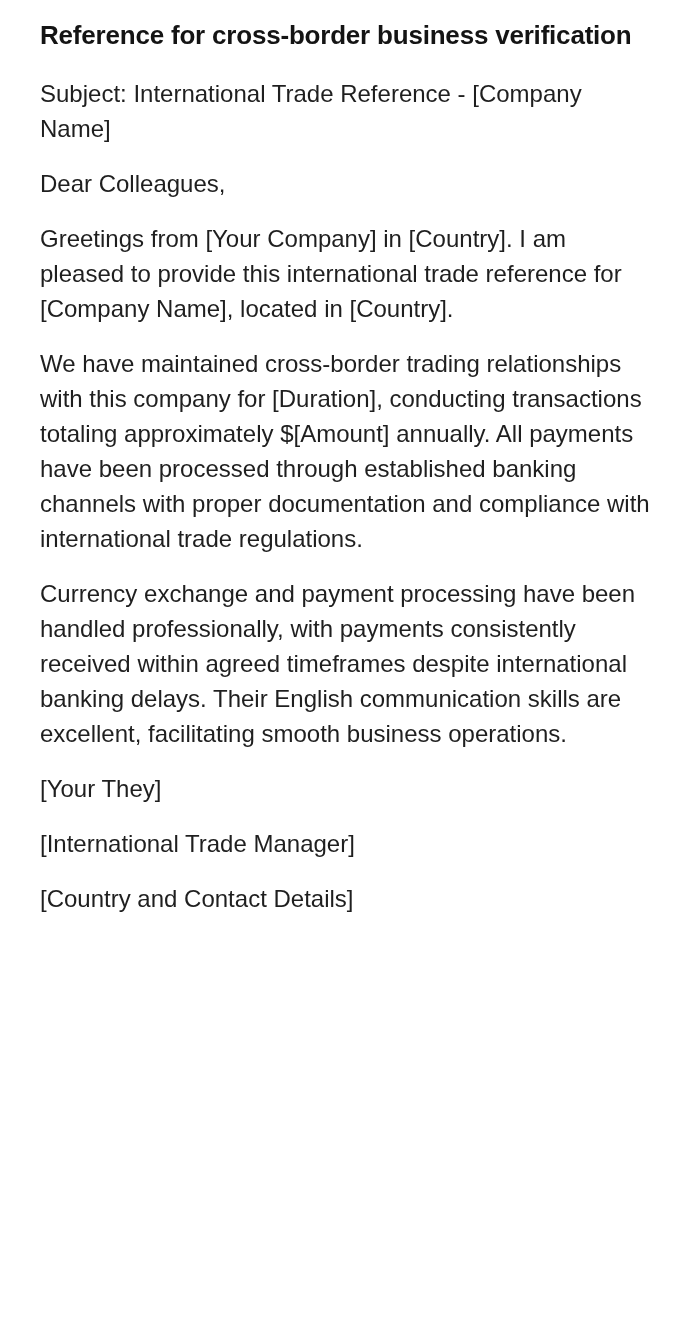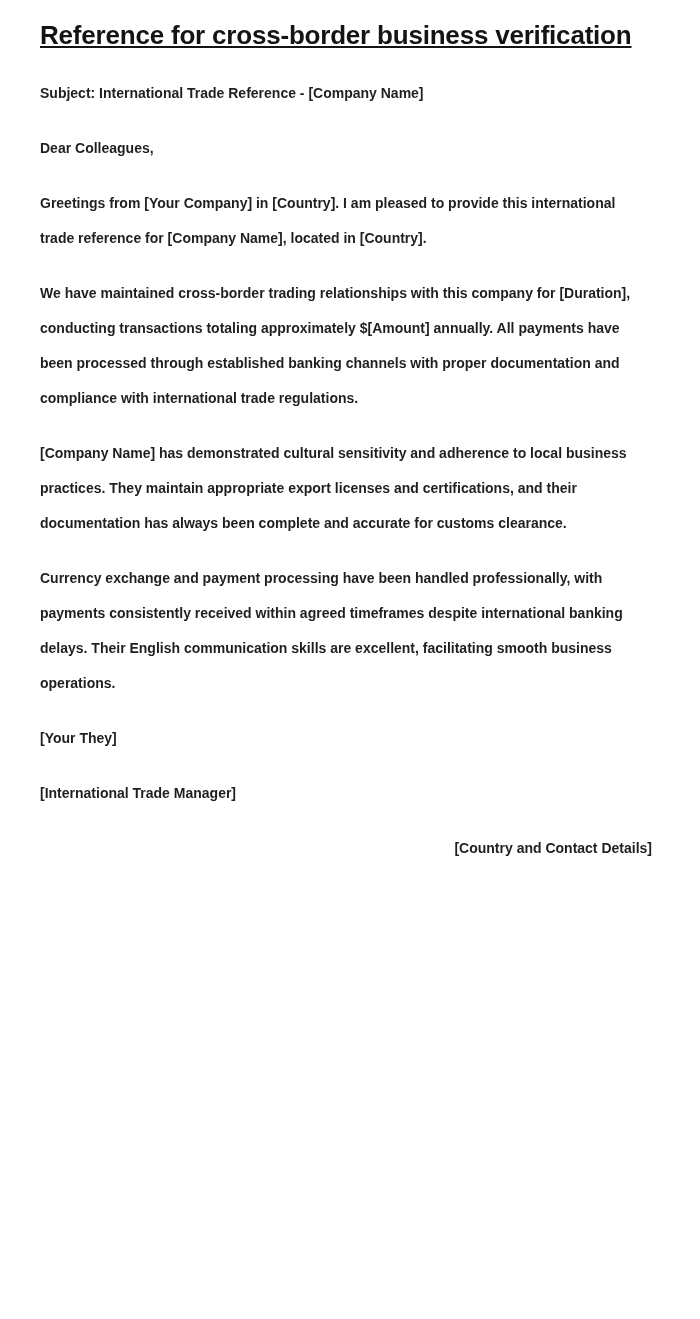--- a/index.html
+++ b/index.html
@@ -23,46 +23,44 @@
     padding: 16px 40px 40px 40px;
     max-width: 700px;
   }
   .doc h1 {
     margin: 0 0 22px 0;
     font-size: 26px;
     line-height: 38px;
     font-weight: 700;
     letter-spacing: -0.2px;
     color: var(--heading-color);
-    text-decoration: underline;
   }
   .doc p {
     margin: 0 0 20px 0;
     max-width: 612px;
-    font-size: 14px;
+    font-size: 24px;
     line-height: 35px;
-    font-weight: 700;
+    font-weight: 400;
   }
-  .doc p:last-child { margin-bottom: 0; text-align: right; }
+  .doc p:last-child { margin-bottom: 0; }
 </style>
 </head>
 <body>
 
 <main class="doc">
   <h1>Reference for cross-border business verification</h1>
 
   <p>Subject: International Trade Reference - [Company Name]</p>
 
   <p>Dear Colleagues,</p>
 
   <p>Greetings from [Your Company] in [Country]. I am pleased to provide this international trade reference for [Company Name], located in [Country].</p>
 
   <p>We have maintained cross-border trading relationships with this company for [Duration], conducting transactions totaling approximately $[Amount] annually. All payments have been processed through established banking channels with proper documentation and compliance with international trade regulations.</p>
 
-  <p>[Company Name] has demonstrated cultural sensitivity and adherence to local business practices. They maintain appropriate export licenses and certifications, and their documentation has always been complete and accurate for customs clearance.</p>
 
   <p>Currency exchange and payment processing have been handled professionally, with payments consistently received within agreed timeframes despite international banking delays. Their English communication skills are excellent, facilitating smooth business operations.</p>
 
 
 
   <p>[Your They]</p>
 
   <p>[International Trade Manager]</p>
 
 

